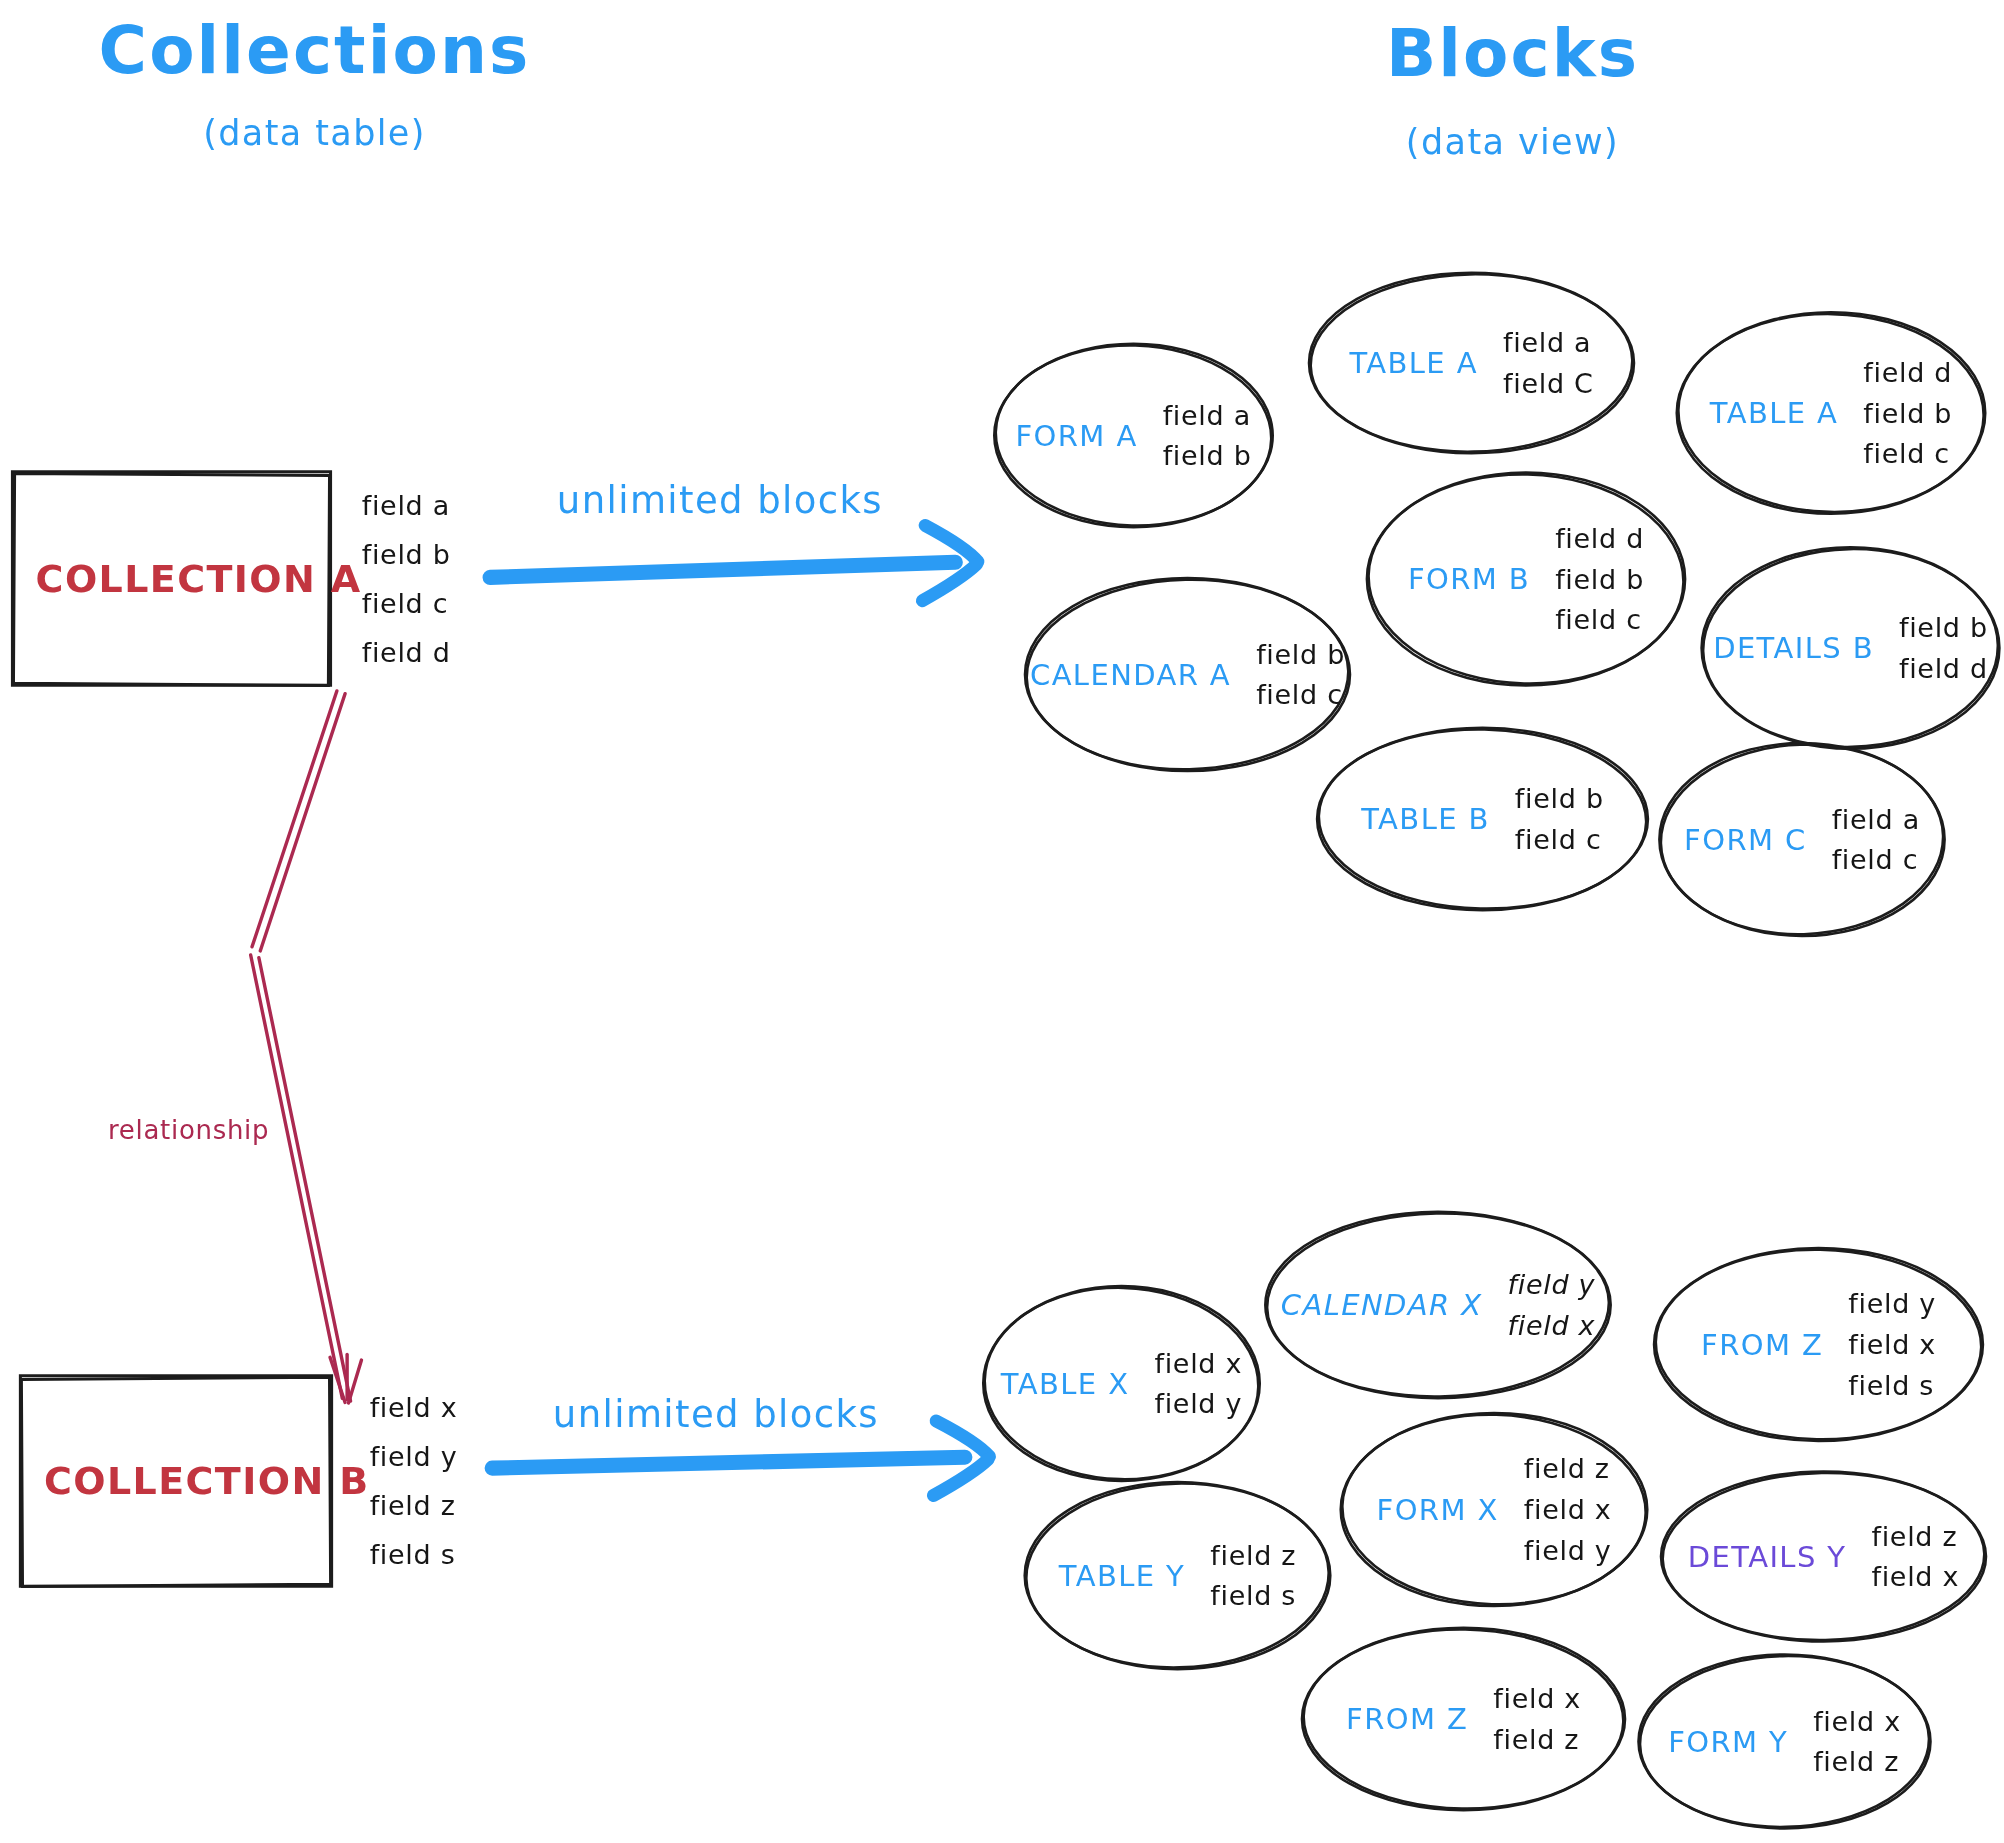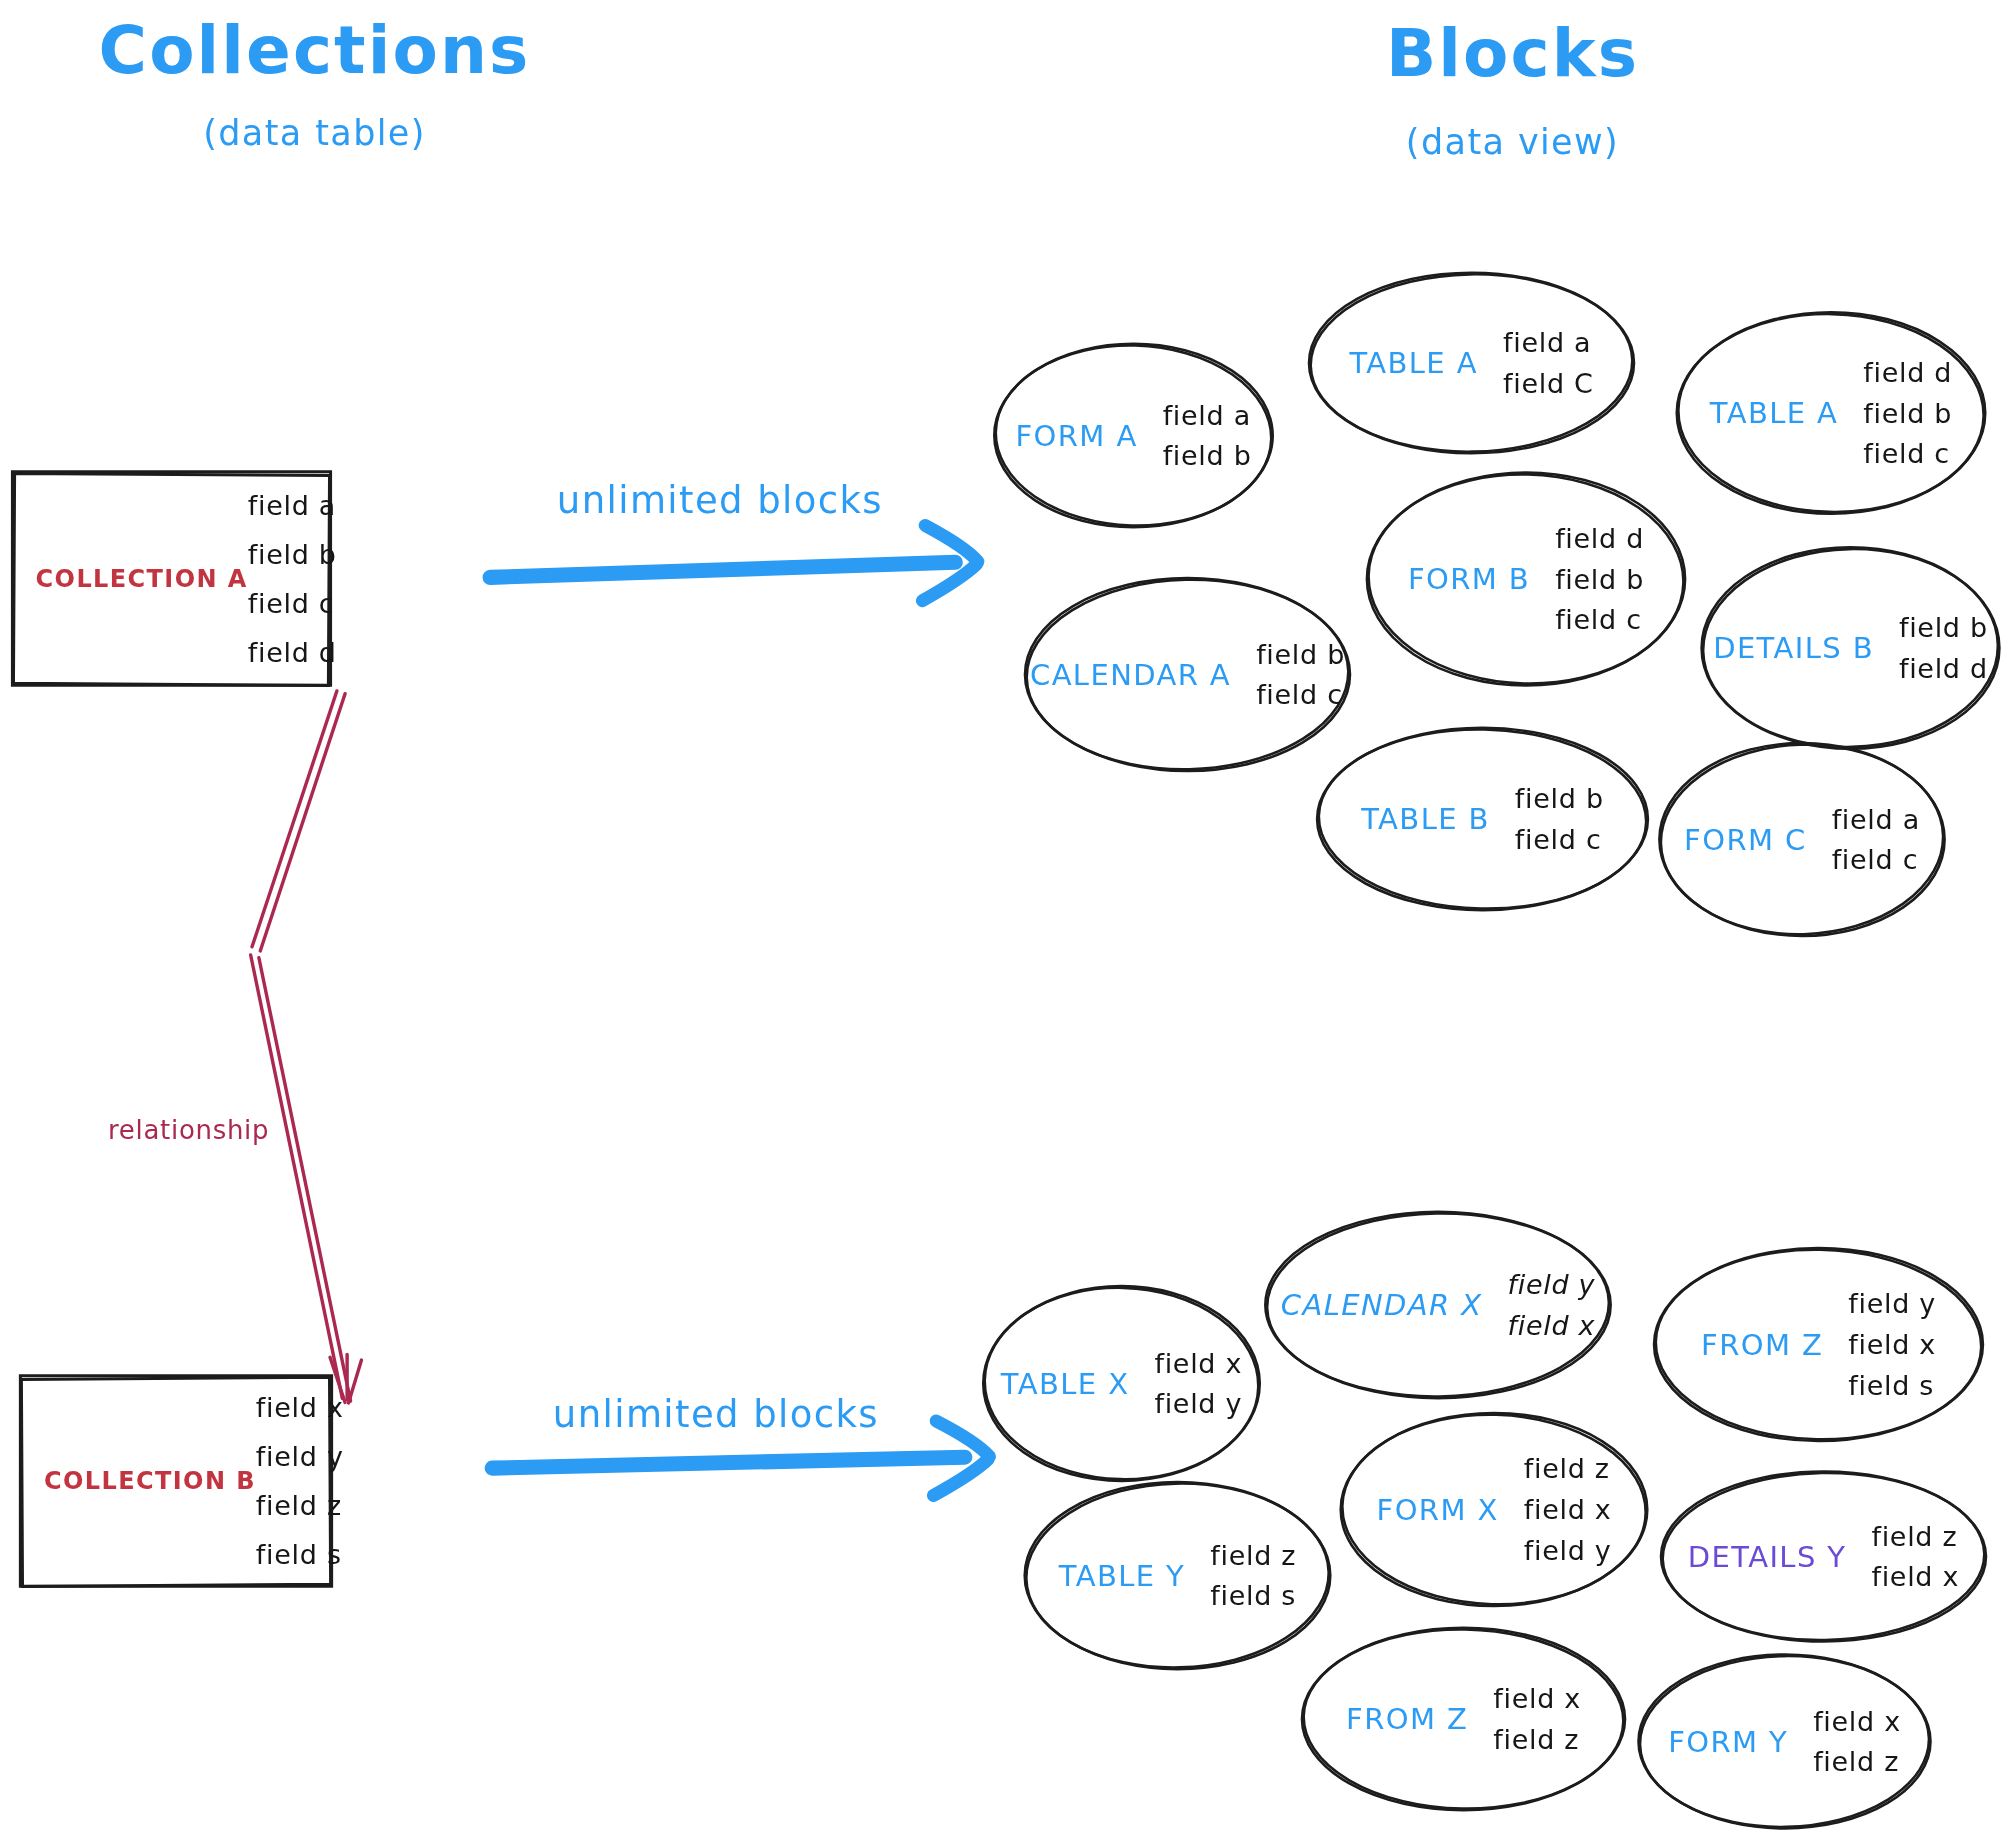--- a/index.html
+++ b/index.html
@@ -9,21 +9,21 @@
   
   .big-title{font-size:66px;font-weight:600;color:#2b9bf4;text-align:center;letter-spacing:2.1px;}
   .sub-title{font-size:35px;font-weight:500;color:#2b9bf4;text-align:center;letter-spacing:1.4px;}
   
   .collection{position:absolute;}
   .sketch{position:absolute;inset:0;width:100%;height:100%;overflow:visible;}
   .sketch rect, .sketch ellipse{fill:none;stroke:#1c1c1c;stroke-width:3;vector-effect:non-scaling-stroke;}
   .sketch ellipse{stroke-width:2.6;}
   .cinner{position:absolute;inset:0;display:flex;align-items:center;justify-content:space-between;
           padding:0 30px 0 26px;}
-  .cname{font-size:24px;font-weight:600;color:#c23540;letter-spacing:1.4px;white-space:nowrap;}
+  .cname{font-size:38px;font-weight:600;color:#c23540;letter-spacing:1.4px;white-space:nowrap;}
   .cfields{display:flex;flex-direction:column;gap:18px;}
   .cfield{font-size:27px;letter-spacing:0.7px;white-space:nowrap;}
   
   .block{position:absolute;}
   .binner{position:absolute;inset:0;display:flex;align-items:center;justify-content:center;
           gap:25px;padding:0 23px;}
   .blabel{font-size:29px;font-weight:500;color:#2b9bf4;letter-spacing:1.4px;white-space:nowrap;flex-shrink:0;}
   .blabel.purple{color:#6b4ad8;}
   .bfields{display:flex;flex-direction:column;gap:9.6px;}
   .bfield{font-size:27px;letter-spacing:0.7px;white-space:nowrap;}

